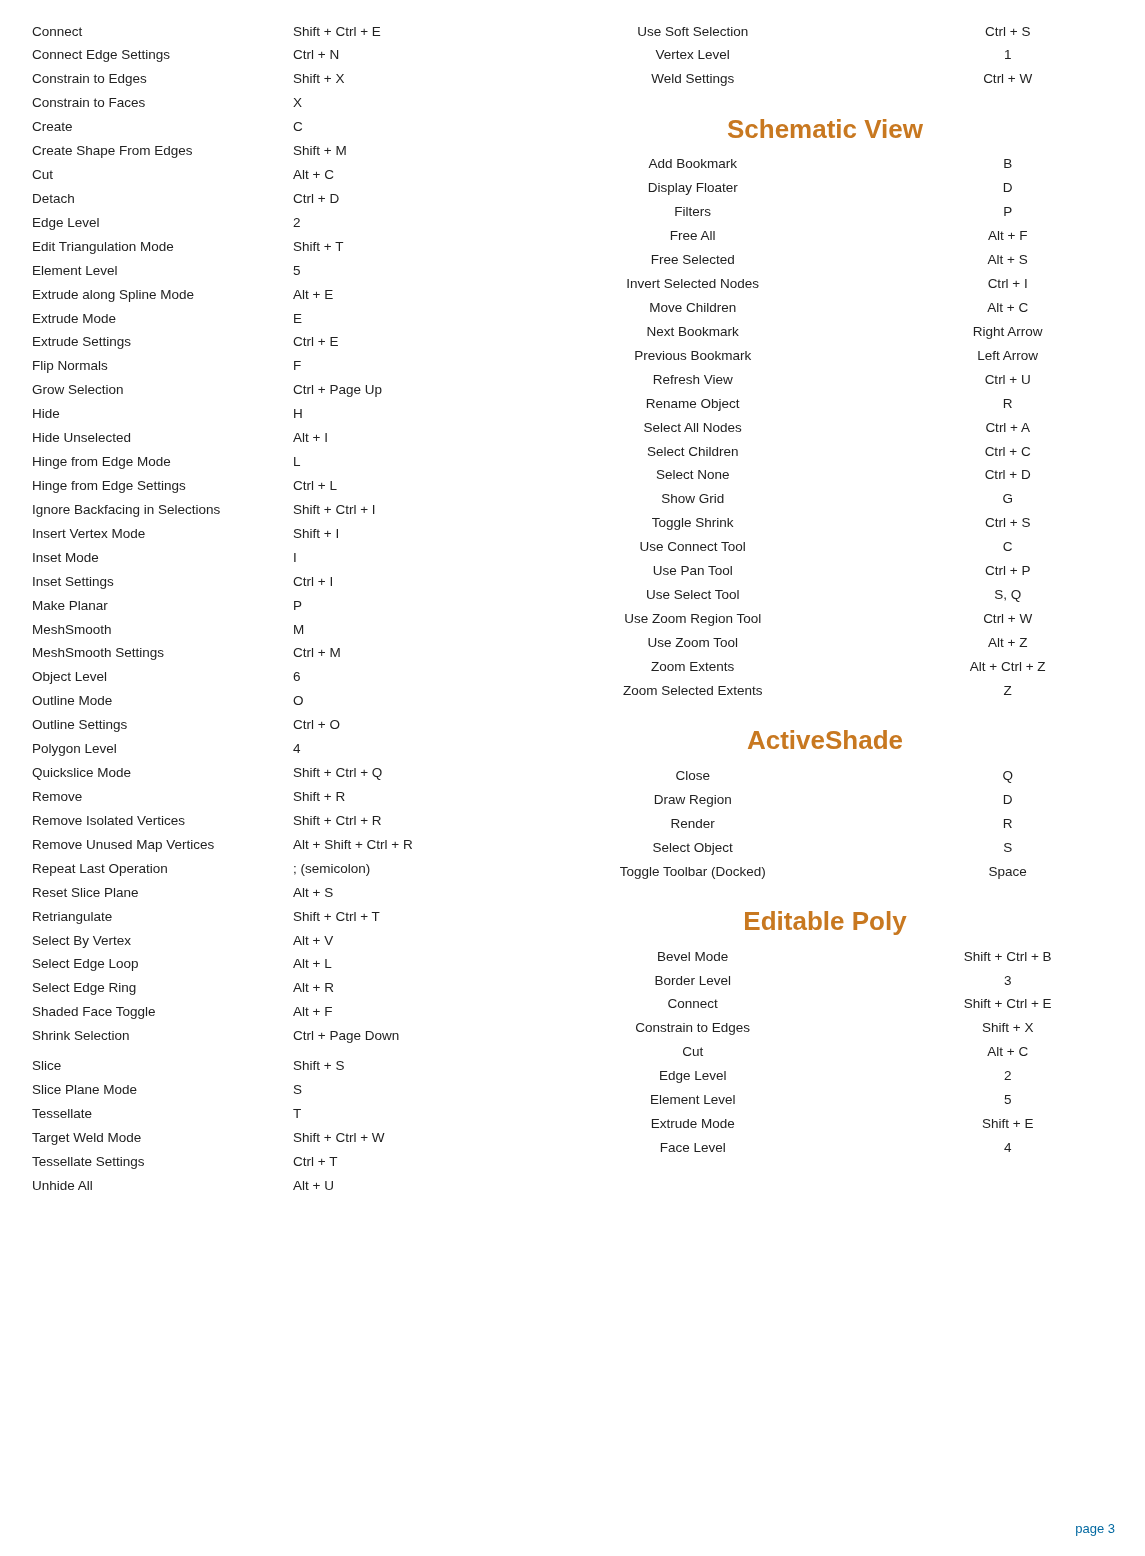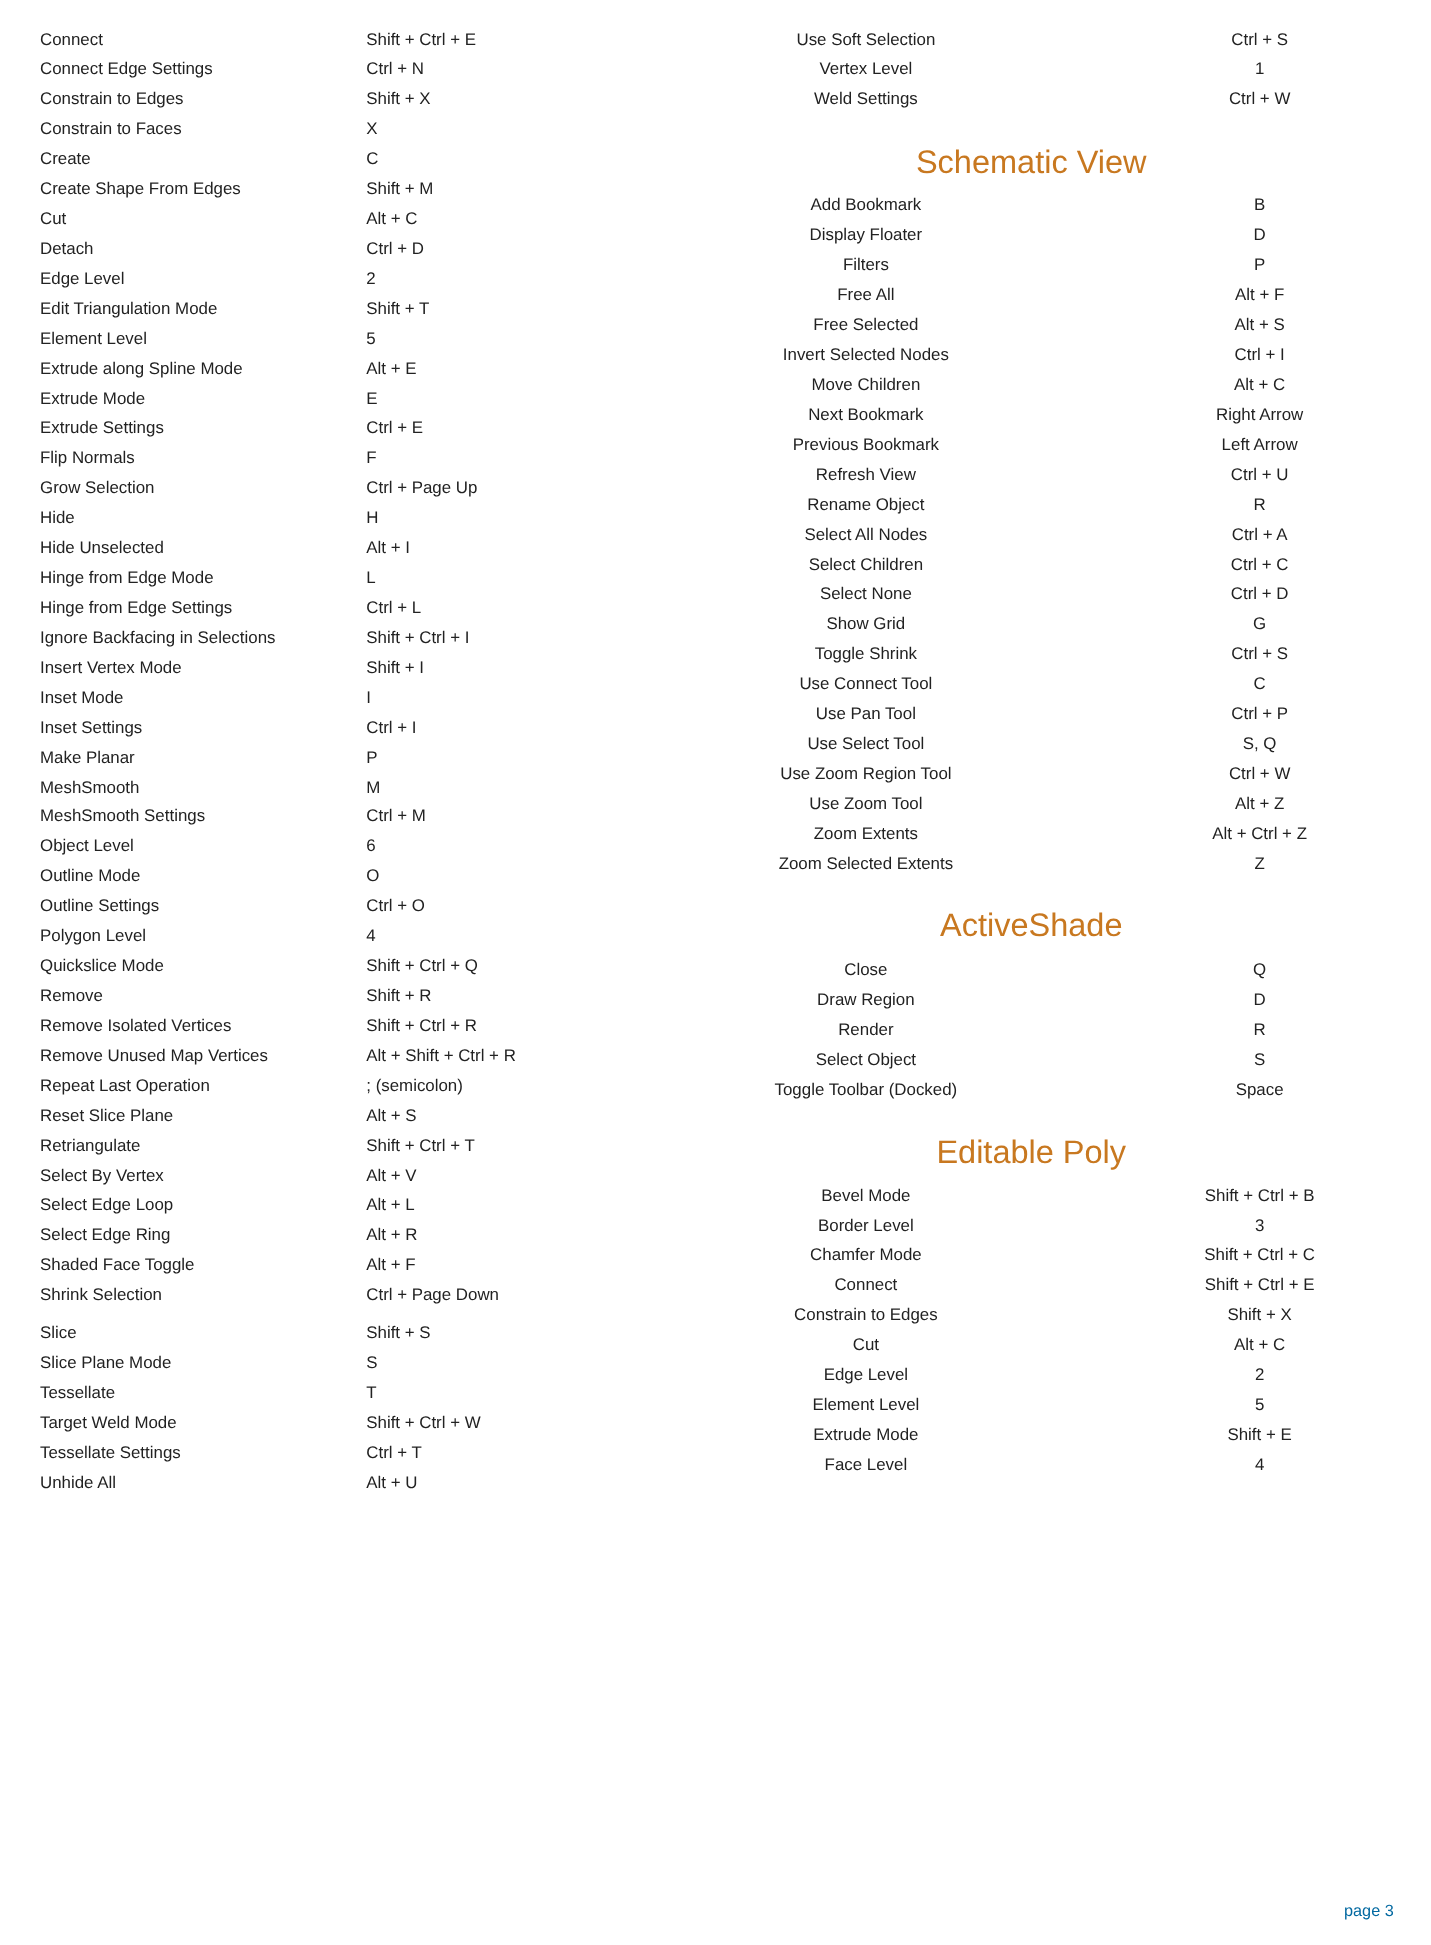--- a/index.html
+++ b/index.html
@@ -41,21 +41,21 @@
     }
     .shortcut-table tr td:first-child {
       width: 58%;
     }
     .shortcut-table tr td:last-child {
       width: 42%;
       color: #222;
     }
     .section-heading {
       font-size: 26px;
-      font-weight: normal;
+      font-weight: bold;
       color: #c87820;
       margin-top: 22px;
       margin-bottom: 8px;
       line-height: 1.2;
     }
     .page-number {
       position: absolute;
       bottom: 20px;
       right: 30px;
       font-size: 13px;
@@ -422,24 +422,20 @@
           <tbody>
             <tr>
               <td>Bevel Mode</td>
               <td>Shift + Ctrl + B</td>
             </tr>
             <tr>
               <td>Border Level</td>
               <td>3</td>
             </tr>
             <tr>
-              <td>Chamfer Mode</td>
-              <td>Shift + Ctrl + C</td>
-            </tr>
-            <tr>
               <td>Connect</td>
               <td>Shift + Ctrl + E</td>
             </tr>
             <tr>
               <td>Constrain to Edges</td>
               <td>Shift + X</td>
             </tr>
             <tr>
               <td>Cut</td>
               <td>Alt + C</td>

